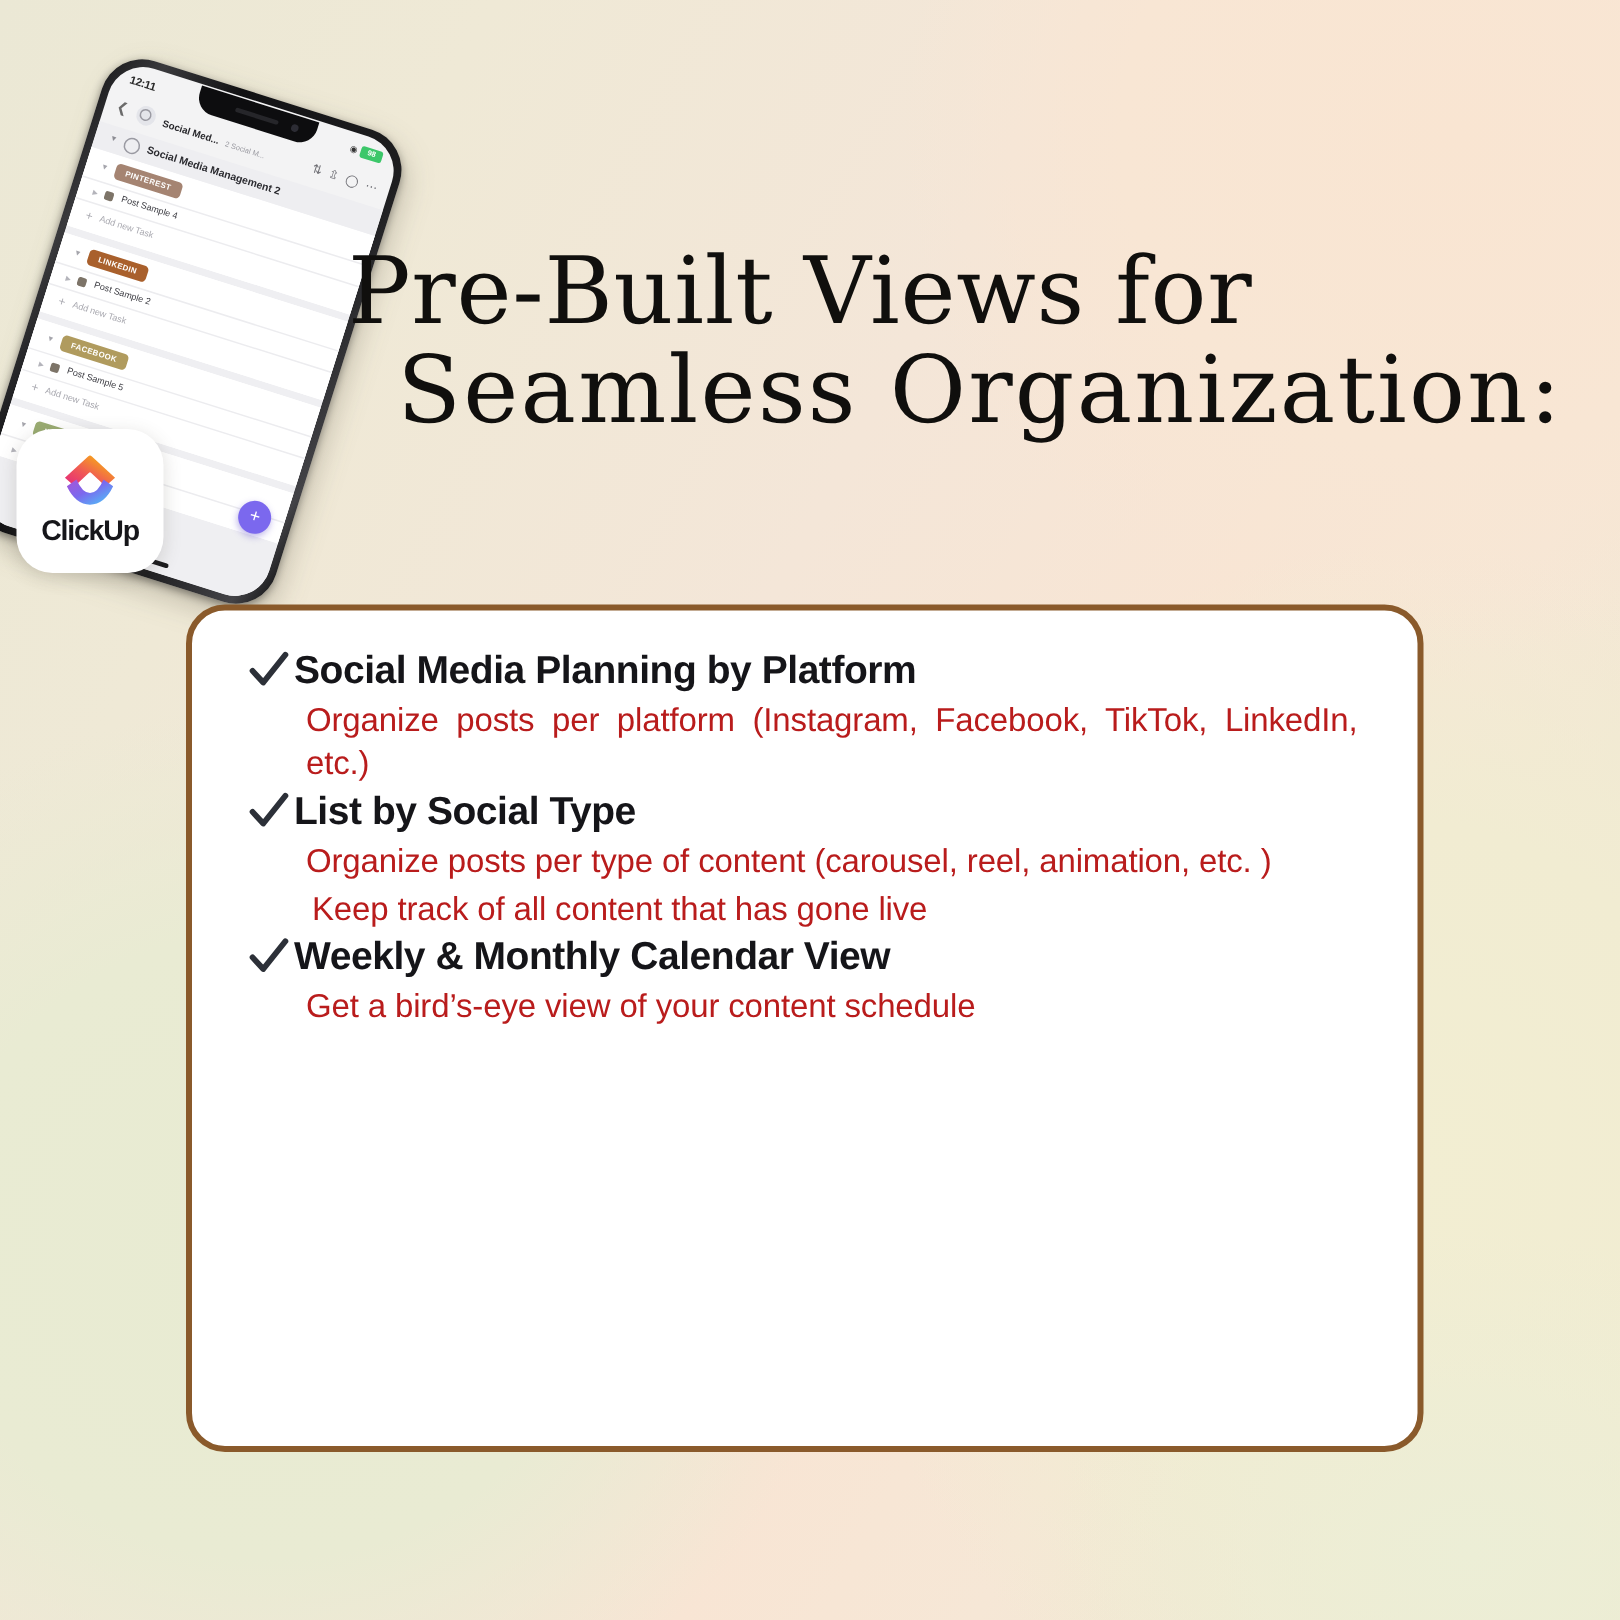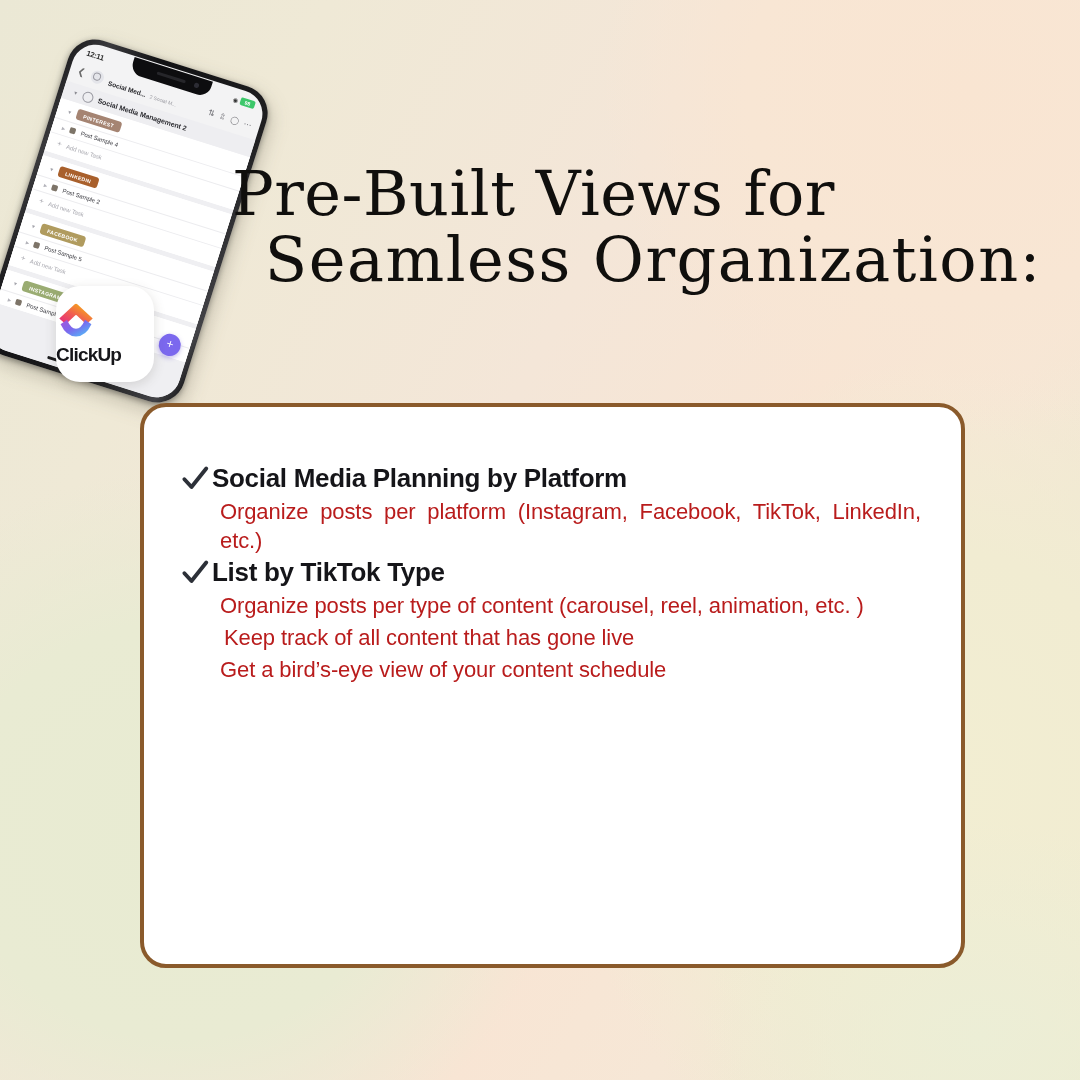--- a/index.html
+++ b/index.html
@@ -286,25 +286,24 @@
     position: absolute;
     left: 11px;
     top: 286px;
     width: 98px;
     height: 96px;
     background: #ffffff;
     border-radius: 24px;
     box-shadow: 0 3px 12px rgba(80,70,60,0.18);
     display: flex;
     flex-direction: column;
-    align-items: flex-start;
+    align-items: center;
     justify-content: center;
     gap: 5px;
     z-index: 9;
-    margin-left: 45px;
   }
   .cu-mark { width: 40px; height: 36px; }
   .cu-word {
     font-size: 19px;
     font-weight: bold;
     color: #16161a;
     letter-spacing: -0.8px;
   }
 
   
@@ -321,30 +320,30 @@
     line-height: 1.0;
     color: #100f0d;
     letter-spacing: 0.5px;
     white-space: nowrap;
   }
   .headline-line.l2 { margin-top: 4px; letter-spacing: 1.5px; text-align: right; }
 
   
   #feature-card {
     position: absolute;
-    left: 140px;
+    left: 124px;
     top: 403px;
     width: 825px;
     height: 565px;
     box-sizing: border-box;
     background: #ffffff;
     border: 4px solid #8a5a2b;
     border-radius: 26px;
     z-index: 7;
-    padding: 56px 40px 0 36px;
+    padding: 24px 40px 0 36px;
   }
   .feature-item { margin-bottom: 2px; }
   .feature-head {
     display: flex;
     align-items: flex-start;
     gap: 2px;
   }
   .check-icon {
     flex: none;
     width: 30px;
@@ -523,29 +522,35 @@
       <div class="feature-title">Social Media Planning by Platform</div>
     </div>
     <div class="feature-desc justified">Organize posts per platform (Instagram, Facebook, TikTok, LinkedIn, etc.)</div>
   </div>
 
   <div class="feature-item">
     <div class="feature-head">
       <svg class="check-icon" viewBox="0 0 24 24">
         <path d="M3.5 12.2 L9.2 18.4 L21 3.6" fill="none" stroke="#2c3038" stroke-width="3.1" stroke-linecap="round" stroke-linejoin="round"></path>
       </svg>
-      <div class="feature-title">List by TikTok Type</div>
+      <div class="feature-title">List by Social Type</div>
     </div>
     <div class="feature-desc justified">Organize posts per type of content (carousel, reel, animation, etc. )</div>
   </div>
 
   <div class="feature-item">
   </div>
 
   <div class="feature-item">
     <div class="feature-desc indent"> Keep track of all content that has gone live</div>
   </div>
 
   <div class="feature-item">
+    <div class="feature-head">
+      <svg class="check-icon" viewBox="0 0 24 24">
+        <path d="M3.5 12.2 L9.2 18.4 L21 3.6" fill="none" stroke="#2c3038" stroke-width="3.1" stroke-linecap="round" stroke-linejoin="round"></path>
+      </svg>
+      <div class="feature-title">Weekly &amp; Monthly Calendar View</div>
+    </div>
     <div class="feature-desc">Get a bird’s-eye view of your content schedule</div>
   </div>
 
 </div>
 
 </body></html>

